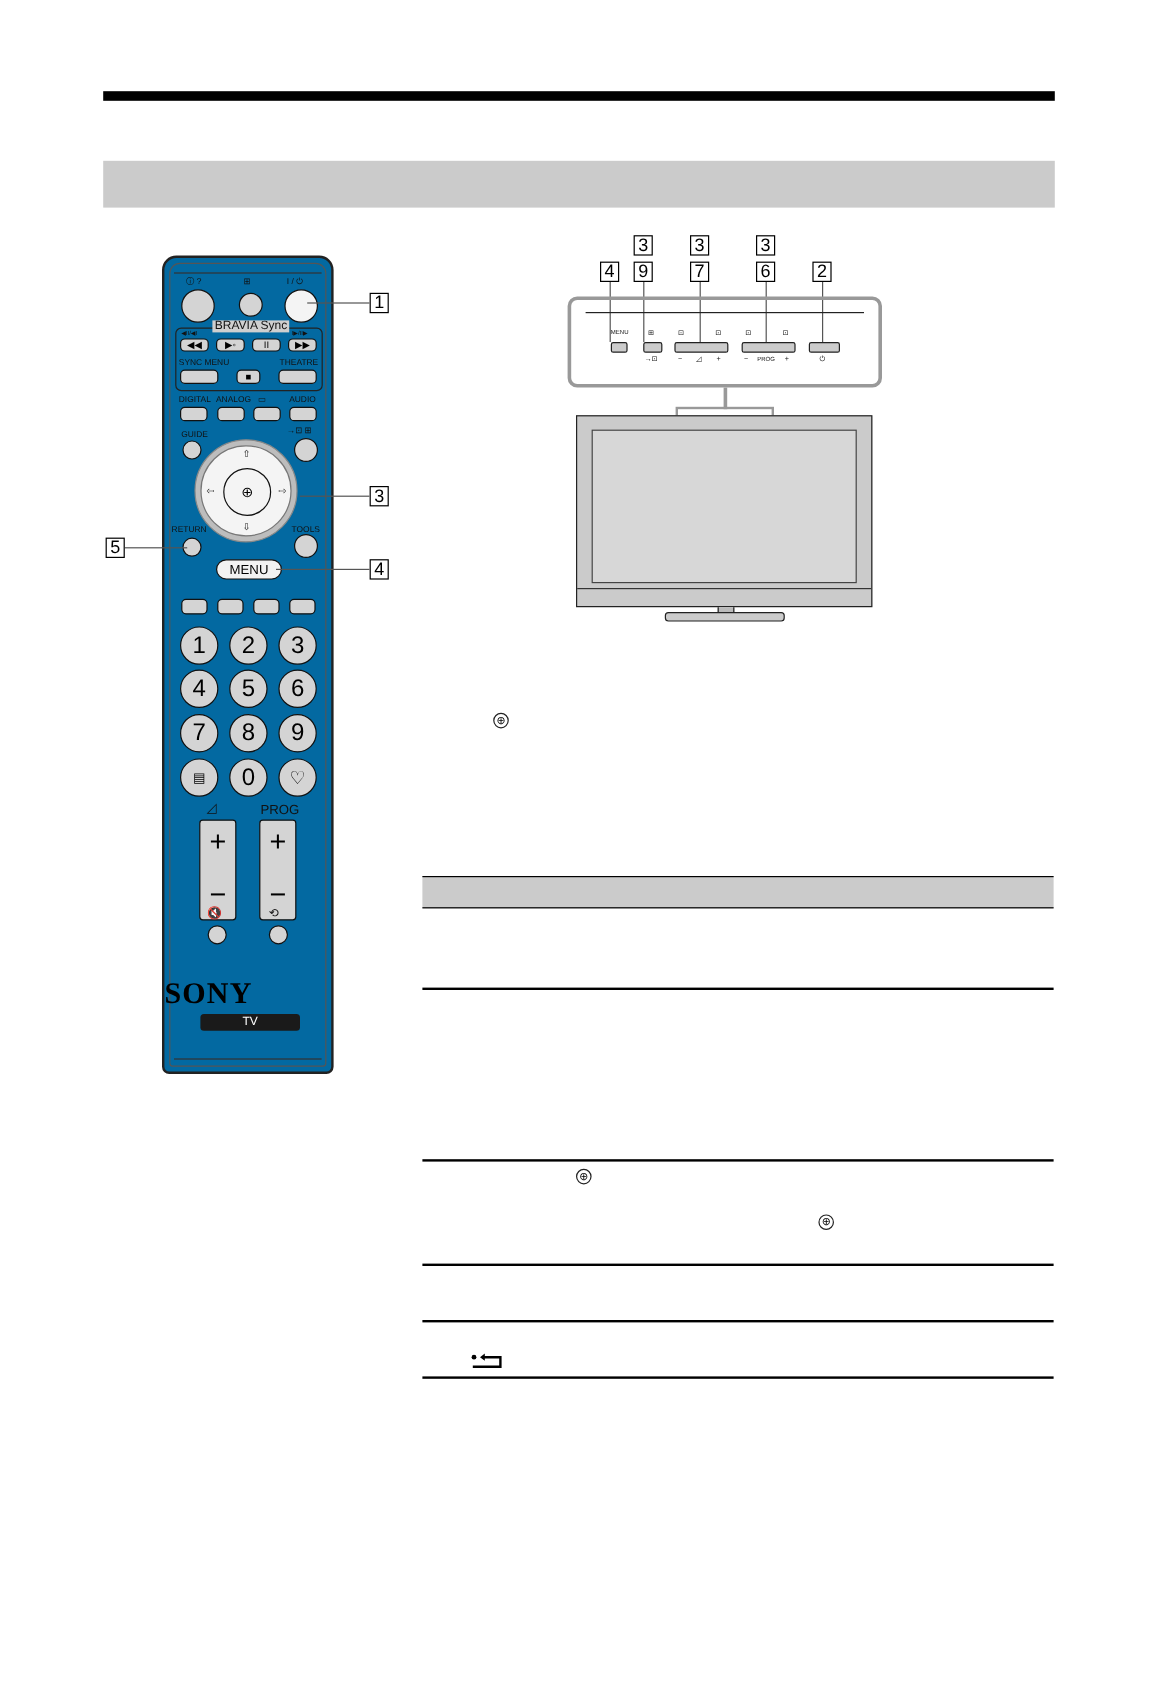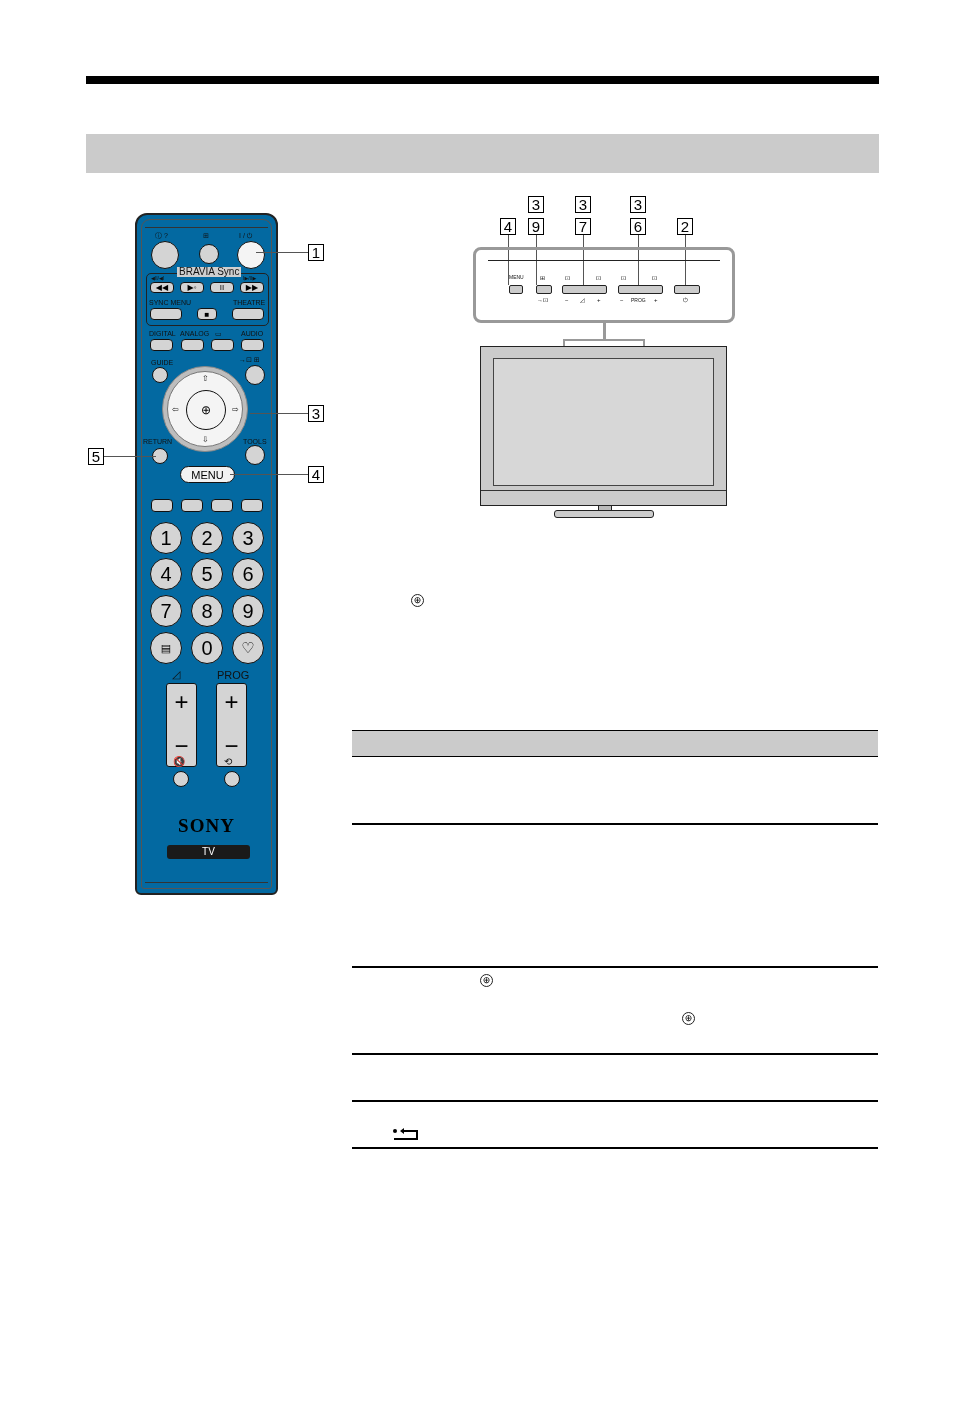--- a/index.html
+++ b/index.html
@@ -17,21 +17,21 @@
   .rbtn-rect{position:absolute;border:1.5px solid #111;border-radius:4px;background:#d4d4d4;box-sizing:border-box;font-size:8px;display:flex;align-items:center;justify-content:center;}
   .rlabel{position:absolute;font-size:7px;color:#111;white-space:nowrap;line-height:1;}
   .group-box{position:absolute;border:1.2px solid #222;border-radius:5px;box-sizing:border-box;}
   .numkey{position:absolute;width:32px;height:32px;border:1.6px solid #111;border-radius:50%;background:#d4d4d4;box-sizing:border-box;display:flex;align-items:center;justify-content:center;font-size:20px;}
   .rocker{position:absolute;width:31px;height:84px;border:1.6px solid #111;border-radius:3px;box-sizing:border-box;background:#d4d4d4;}
   .rocker span{position:absolute;left:0;right:0;text-align:center;font-size:24px;line-height:1;}
   .dpad-ring{position:absolute;left:25px;top:151px;width:86px;height:86px;border-radius:50%;background:#bdbdbd;border:1px solid #888;box-sizing:border-box;}
   .dpad-inner{position:absolute;left:4px;top:4px;width:76px;height:76px;border-radius:50%;background:#f4f4f4;border:1px solid #777;box-sizing:border-box;}
   .dpad-center{position:absolute;left:18px;top:18px;width:40px;height:40px;border-radius:50%;border:1.6px solid #111;box-sizing:border-box;background:#f4f4f4;display:flex;align-items:center;justify-content:center;font-size:12px;}
   .dpad-arrow{position:absolute;font-size:8px;line-height:1;color:#222;}
-  .sony{position:absolute;left:0;right:0;text-align:center;font-family:"Liberation Serif",serif;font-weight:bold;font-size:19px;letter-spacing:1px;}
+  .sony{position:absolute;left:0;right:0;text-align:left;font-family:"Liberation Serif",serif;font-weight:bold;font-size:25px;letter-spacing:1px;}
   .tvbar{position:absolute;left:30px;width:83px;height:14px;background:#1a1a1a;border-radius:3px;color:#fff;font-size:10px;text-align:center;line-height:14px;}
 
   
   .callout{position:absolute;width:16px;height:17px;border:1.2px solid #000;box-sizing:border-box;font-size:15px;line-height:16px;text-align:center;background:#fff;}
   .leader{position:absolute;height:1.2px;background:#555;}
   .vleader{position:absolute;width:1.2px;background:#555;}
 
   
   .panel{left:473px;top:247px;width:262px;height:76px;border:3px solid #999;border-radius:8px;box-sizing:border-box;}
   .panel-face{position:absolute;left:12px;top:10px;right:12px;height:50px;border-top:1.2px solid #222;}

